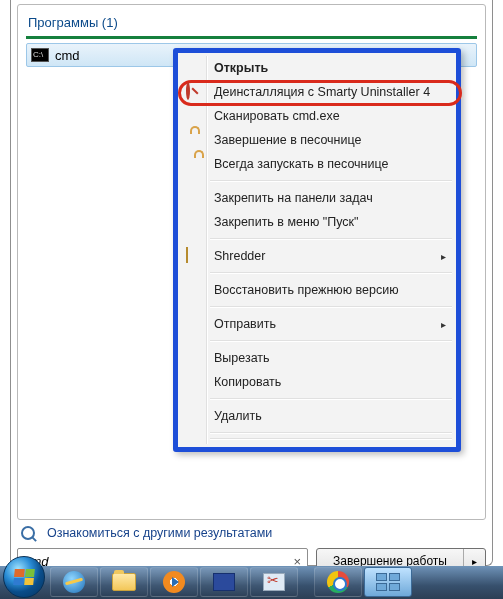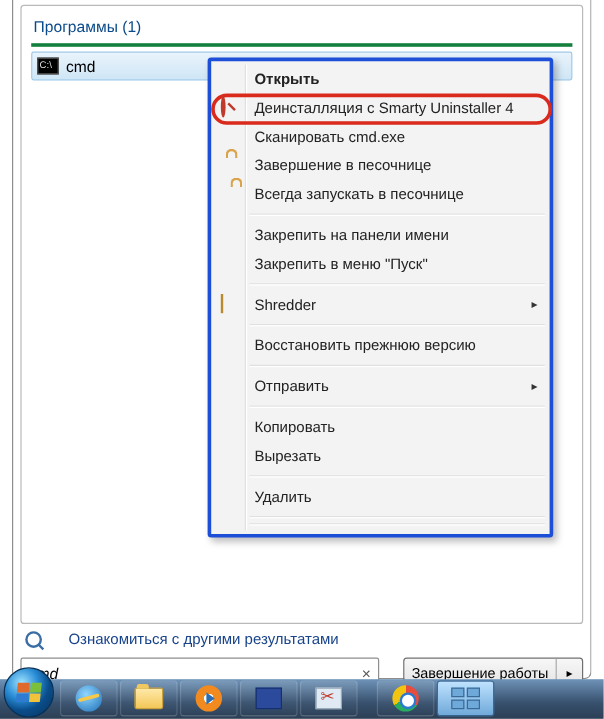--- a/index.html
+++ b/index.html
@@ -23,42 +23,41 @@
     margin-top: 4px; height: 24px; display: flex; align-items: center; gap: 6px;
     background: linear-gradient(#e9f3fb,#cfe6f6);
     border: 1px solid #9cc7e8; border-radius: 2px; padding: 0 4px;
     font-size: 13px; color: #000;
   }
   .cmd-ico {
     width: 18px; height: 14px; background: #000; border: 1px solid #555;
     font-size: 8px; color: #ddd; line-height: 12px; text-align: left; padding-left: 1px;
   }
 
-  .see-more { display:flex; align-items:center; gap:22px; color:#17438b; font-size:12.5px; padding: 6px 4px 2px 4px; }
+  .see-more { display:flex; align-items:center; gap:12px; color:#17438b; font-size:12.5px; padding: 6px 4px 2px 4px; }
   .magnifier { width:14px; height:14px; border:2px solid #3a6ea5; border-radius:50%; position:relative; }
   .magnifier::after { content:""; position:absolute; width:6px; height:2px; background:#3a6ea5; bottom:-2px; right:-4px; transform:rotate(45deg); }
 
   .bottom-row { display:flex; gap:8px; margin-top:6px; }
   .search-box {
     flex:1; height:26px; background:#fff; border:1px solid #8e8e8e; border-radius:2px;
     display:flex; align-items:center; padding:0 6px; font-size:13px; font-style:italic;
   }
   .search-box .clear { margin-left:auto; color:#555; font-style:normal; cursor:default; }
   .shutdown {
-    width:150px; height:26px; display:flex; border:1px solid #707070; border-radius:3px;
+    width:170px; height:26px; display:flex; border:1px solid #707070; border-radius:3px;
     background:linear-gradient(#f7f7f7,#e3e3e3);
-    margin-left:12px;
   }
   .shutdown .lbl { flex:1; display:flex; align-items:center; justify-content:center; font-size:12px; }
   .shutdown .arrow { width:22px; border-left:1px solid #aaa; display:flex; align-items:center; justify-content:center; font-size:10px; }
 
   
   .ctx {
     position:absolute; left:155px; top:43px; width:288px;
-    background:#f3f3f3; border:3px solid #1d4ed8; border-radius:3px;
+    background:#f3f3f3; border:5px solid #1d4ed8; border-radius:3px;
     box-shadow:3px 3px 6px rgba(0,0,0,.25);
     padding:3px 2px;
   }
   .ctx .gutter { position:absolute; left:28px; top:3px; bottom:3px; width:0; border-left:1px solid #e0e0e0; border-right:1px solid #fff; }
   .mi { position:relative; height:24px; display:flex; align-items:center; padding-left:34px; font-size:12.5px; color:#222; }
   .mi .ico { position:absolute; left:6px; top:4px; width:16px; height:16px; }
   .mi .sub { margin-left:auto; margin-right:8px; font-size:10px; color:#333; }
   .mi.bold { font-weight:700; }
   .sep { height:0; margin:4px 2px 4px 30px; border-top:1px solid #e0e0e0; border-bottom:1px solid #fff; }
   .highlight-ring {
@@ -145,21 +144,21 @@
         <span>Завершение в песочнице</span>
       </div>
       <div class="mi">
         <span class="ico"><span class="lock open"></span></span>
         <span>Всегда запускать в песочнице</span>
       </div>
 
       <div class="sep"></div>
 
       <div class="mi">
-        <span>Закрепить на панели имени</span>
+        <span>Закрепить на панели задач</span>
       </div>
       <div class="mi">
         <span>Закрепить в меню "Пуск"</span>
       </div>
 
       <div class="sep"></div>
 
       <div class="mi">
         <span class="ico"><span class="shred"></span></span>
         <span>Shredder</span>
@@ -175,24 +174,24 @@
       <div class="sep"></div>
 
       <div class="mi">
         <span>Отправить</span>
         <span class="sub">▸</span>
       </div>
 
       <div class="sep"></div>
 
       <div class="mi">
+        <span>Вырезать</span>
+      </div>
+      <div class="mi">
         <span>Копировать</span>
-      </div>
-      <div class="mi">
-        <span>Вырезать</span>
       </div>
 
       <div class="sep"></div>
 
       <div class="mi">
         <span>Удалить</span>
       </div>
 
       <div class="sep"></div>
 

